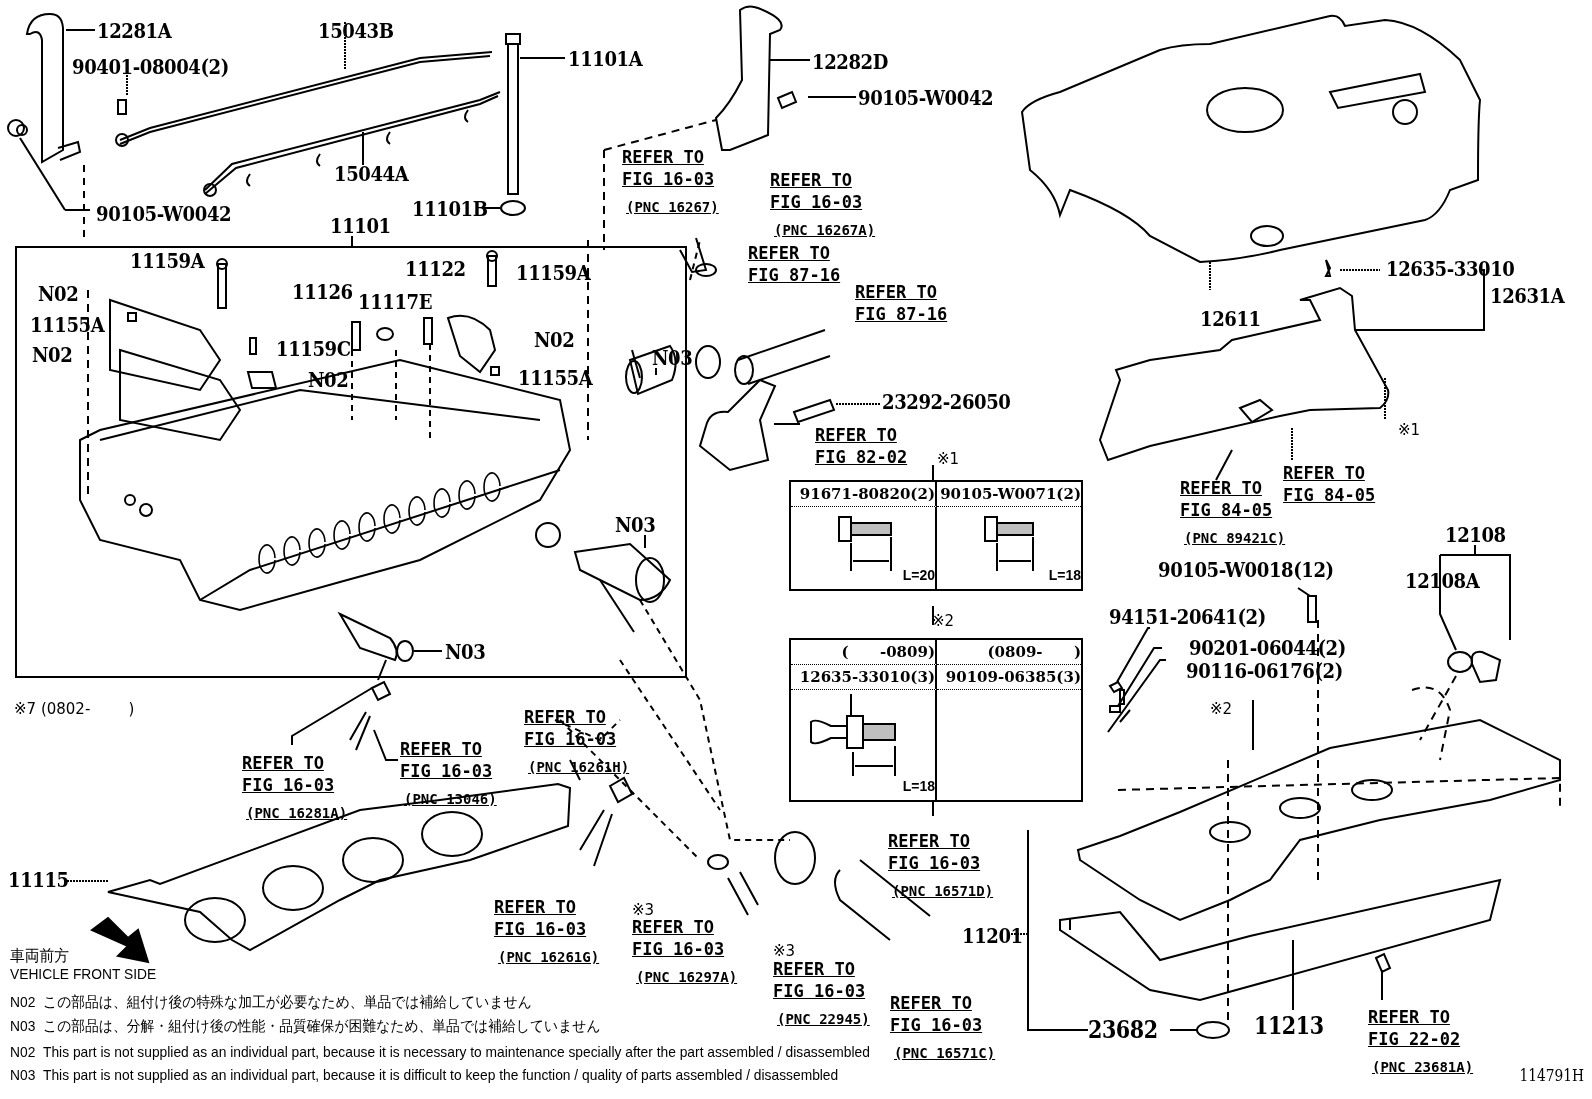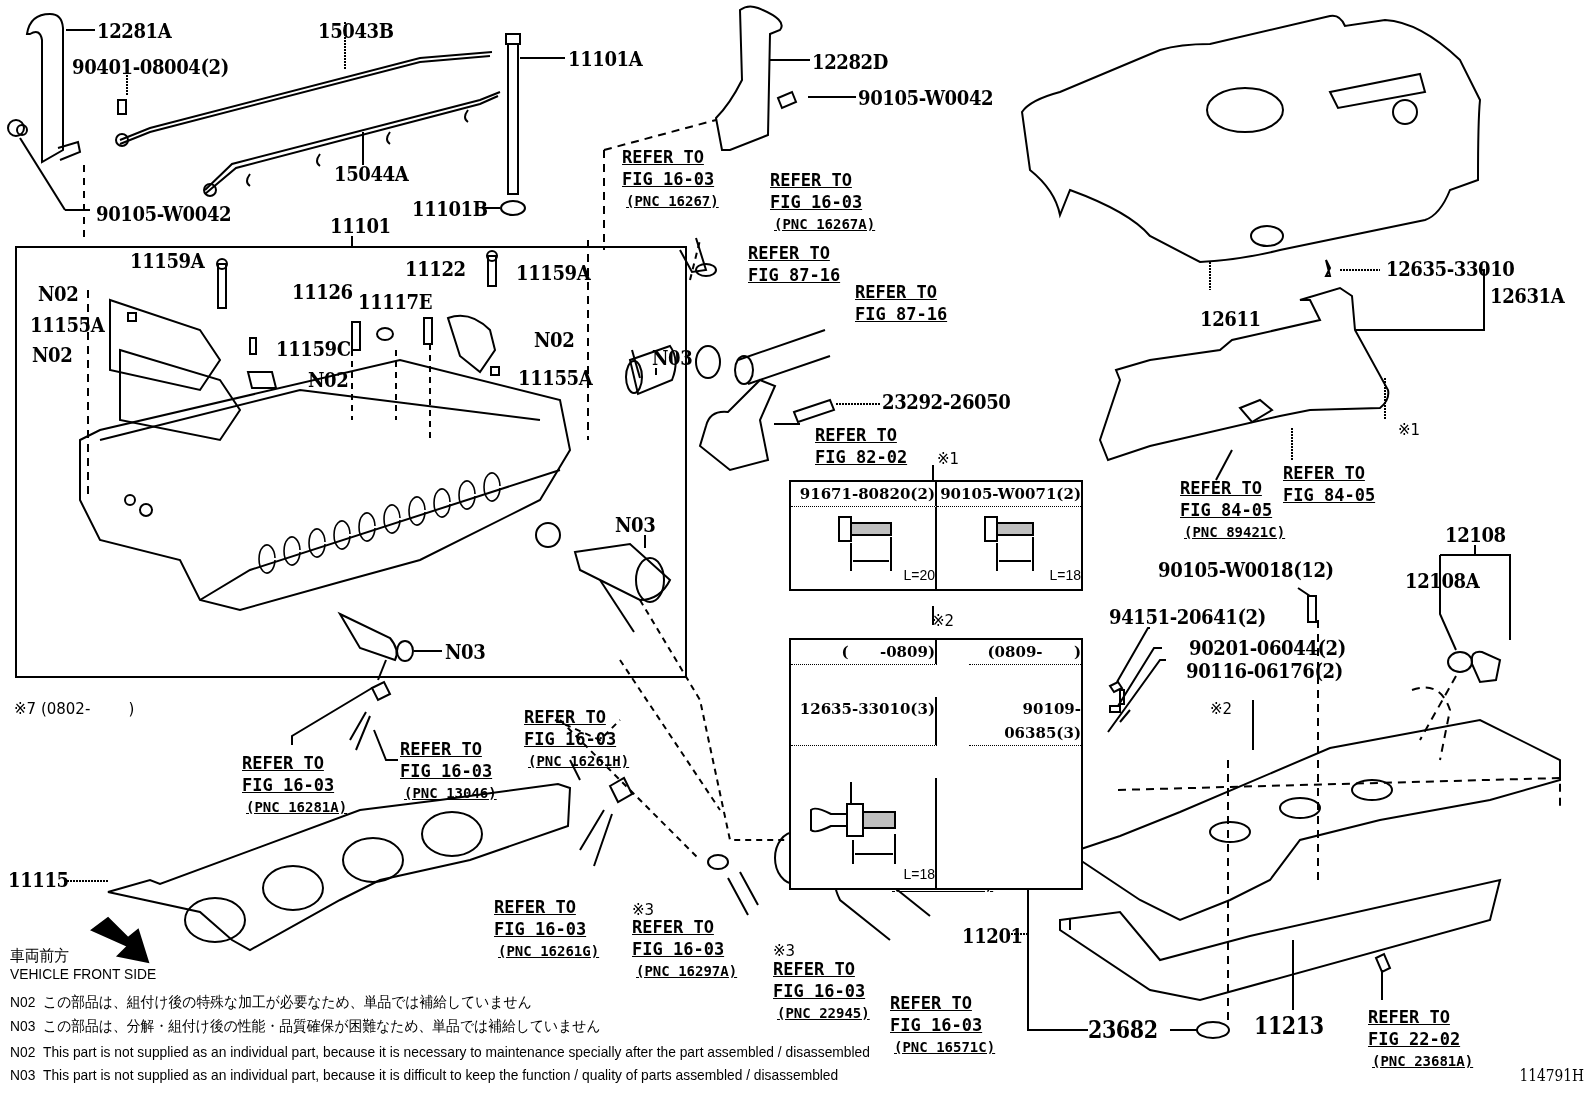--- a/index.html
+++ b/index.html
@@ -1,27 +1,27 @@
 <!DOCTYPE html>
 <html><head>
 <meta charset="utf-8">
 <style>
   html, body { margin:0; padding:0; background:#fff; }
   body { width:1592px; height:1099px; position:relative; overflow:hidden; font-family:"DejaVu Sans Mono","Liberation Mono",monospace; color:#000; }
   #diagram { position:absolute; left:0; top:0; width:1592px; height:1099px; }
   .lbl { position:absolute; font-family:"DejaVu Serif","Liberation Serif",serif; font-weight:bold; font-size:21px; letter-spacing:-0.5px; white-space:nowrap; line-height:1; transform:scaleX(0.86); transform-origin:left top; }
   .ref { position:absolute; font-family:"DejaVu Sans Mono","Liberation Mono",monospace; font-weight:bold; font-size:17px; line-height:22px; white-space:pre;text-decoration:underline; }
-  .ref .pnc { font-size:14px; padding-left:4px; }
+  .ref .pnc { font-size:14px; padding-left:4px;margin-top:6px; }
   .note { position:absolute; font-family:"Liberation Sans","DejaVu Sans",sans-serif; font-size:15px; white-space:nowrap; transform:scaleX(0.92); transform-origin:left top; }
   .tbl { position:absolute; border:2px solid #000; display:grid; grid-template-columns:1fr 1fr; background:#fff; }
   .tbl .cell { border-right:2px solid #000; text-align:right; font-family:"DejaVu Serif","Liberation Serif",serif; font-weight:bold; font-size:15px; line-height:24px; }
   .tbl .cell:nth-child(2n) { border-right:none; }
   .tbl .hd { border-bottom:1px dotted #000; }
   .tbl .body { height:82px; position:relative; }
-  .tbl .len { position:absolute; bottom:2px; left:0; right:0; font-family:"Liberation Sans",sans-serif; font-size:14px; font-weight:normal; }
+  .tbl .len { position:absolute; bottom:2px; left:0; right:0; font-family:"Liberation Sans",sans-serif; font-size:14px; font-weight:bold; }
   .sym { position:absolute; font-family:"DejaVu Sans",sans-serif; font-size:15px; }
   .figid { position:absolute; right:8px; bottom:14px; font-family:"DejaVu Serif",serif; font-size:16px; transform:scaleX(0.86); transform-origin:right top; }
 </style>
 </head>
 <body>
 
 <svg id="diagram" width="1592" height="1099" viewBox="0 0 1592 1099" fill="none" stroke="#000" stroke-width="2">
 
   <rect x="16" y="247" width="670" height="430" stroke-width="2"></rect>
   <line x1="352" y1="236" x2="352" y2="247"></line>
@@ -308,21 +308,21 @@
       </svg>
     <div class="len">L=18</div>
   </div>
 </div>
 <svg style="position:absolute;left:0;top:0;" width="1592" height="1099" fill="none" stroke="#000" stroke-width="2">
   <line x1="933" y1="465" x2="933" y2="480"></line>
   <line x1="933" y1="606" x2="933" y2="625"></line>
   <line x1="933" y1="800" x2="933" y2="816"></line>
 </svg>
 
-<div class="tbl" style="left:789px;top:638px;width:290px;gap:32px;">
+<div class="tbl" style="left:789px;top:638px;width:290px;">
   <div class="cell hd" style="white-space:pre;">(      -0809)</div>
   <div class="cell hd" style="white-space:pre;">(0809-      )</div>
   <div class="cell hd">12635-33010(3)</div>
   <div class="cell hd">90109-06385(3)</div>
   <div class="cell body" style="height:110px;">
     <svg width="144" height="110" viewBox="0 0 144 110" fill="none" stroke="#000" stroke-width="2">
         <path d="M20 32 Q24 28 40 36 L56 36 L56 48 L40 48 Q24 56 20 52 Z"></path>
         <rect x="56" y="26" width="16" height="32"></rect>
         <rect x="72" y="34" width="32" height="16" fill="#000" fill-opacity=".25"></rect>
         <line x1="60" y1="4" x2="60" y2="26"></line>

